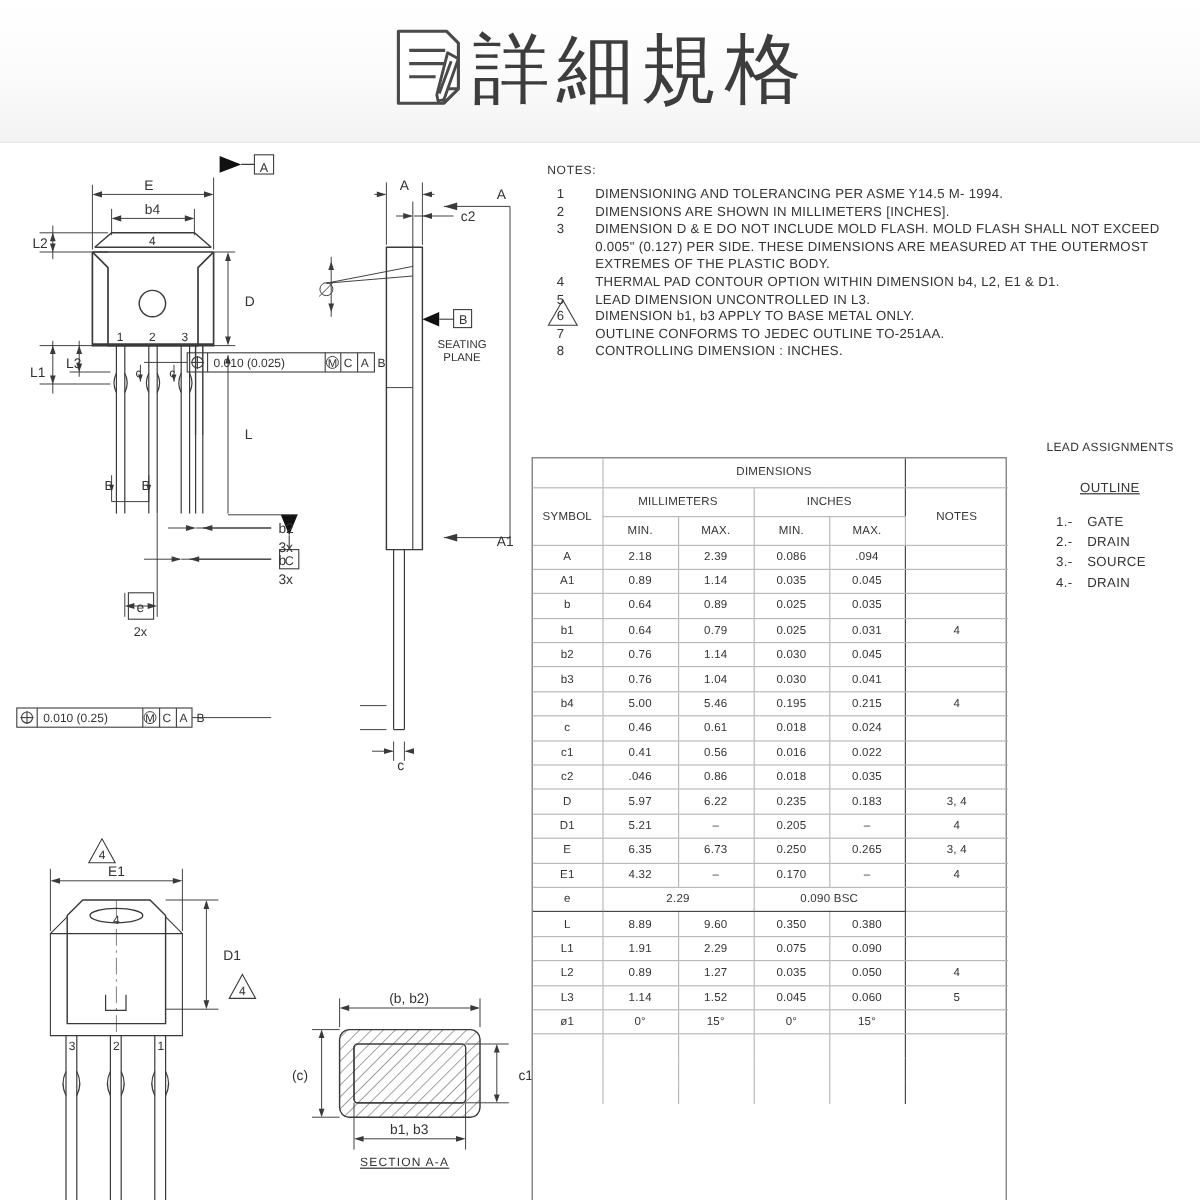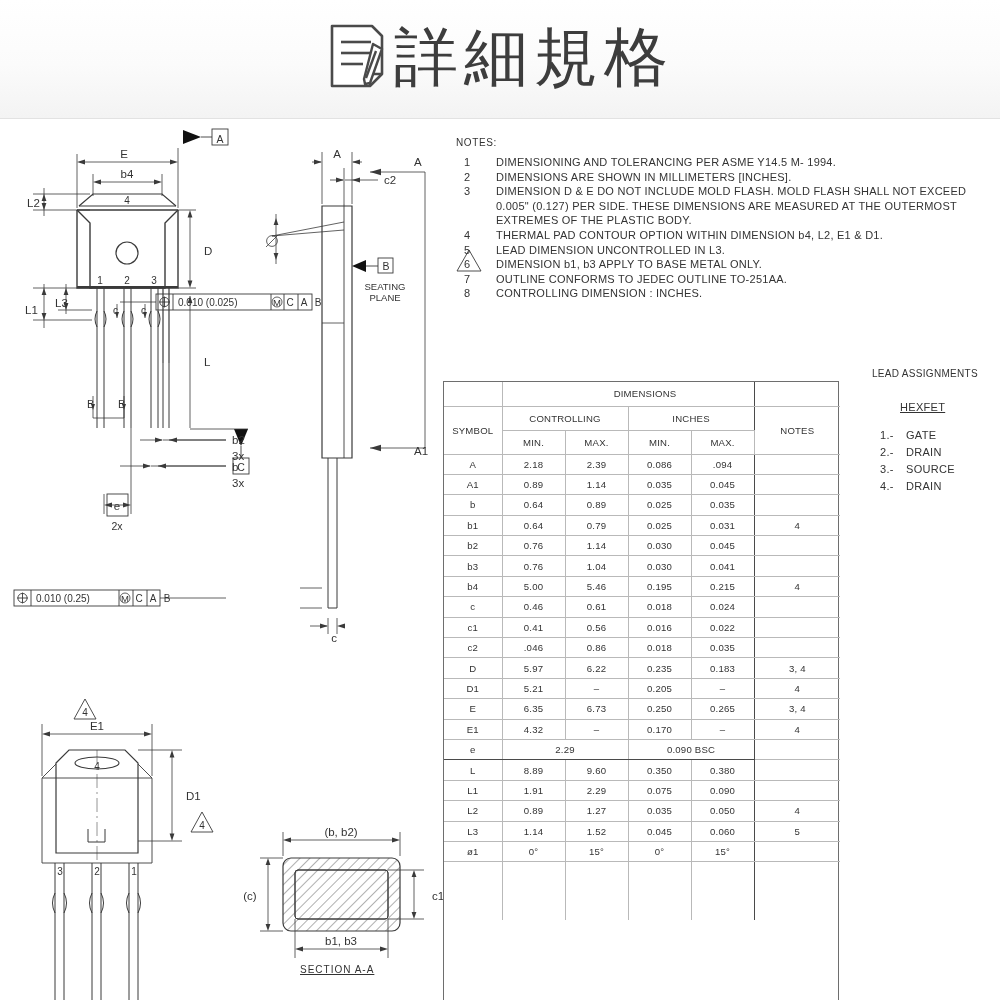--- a/index.html
+++ b/index.html
@@ -501,21 +501,21 @@
           </div>
           <div class="note-row">
             <div class="note-num">8</div>
             <div class="note-txt">CONTROLLING DIMENSION : INCHES.</div>
           </div>
         </div>
     </div>
 
     <div class="leads">
       <div class="leads-title">LEAD ASSIGNMENTS</div>
-      <div class="leads-sub">HEXFET</div>
+      <div class="leads-sub">OUTLINE</div>
       <div class="lead-list" id="lead-list">
           <div class="lead-item"><span class="ln">1.-</span><span>GATE</span></div>
           <div class="lead-item"><span class="ln">2.-</span><span>DRAIN</span></div>
           <div class="lead-item"><span class="ln">3.-</span><span>SOURCE</span></div>
           <div class="lead-item"><span class="ln">4.-</span><span>DRAIN</span></div>
         </div>
     </div>
 
     <div class="dimtable">
       <table>
@@ -528,21 +528,21 @@
             <col class="c-note">
         </colgroup>
         <thead>
           <tr class="hdr">
             <td class="no-l no-t" rowspan="1"></td>
             <td class="thick-l thick-r no-t" colspan="4">DIMENSIONS</td>
             <td class="no-r no-t" rowspan="1"></td>
           </tr>
           <tr class="hdr">
             <td class="no-l" rowspan="2">SYMBOL</td>
-            <td class="thick-l" colspan="2">CONTROLLING</td>
+            <td class="thick-l" colspan="2">MILLIMETERS</td>
             <td class="thick-l thick-r" colspan="2">INCHES</td>
             <td class="no-r" rowspan="2">NOTES</td>
           </tr>
           <tr class="hdr">
             <td class="thick-l">MIN.</td>
             <td>MAX.</td>
             <td class="thick-l">MIN.</td>
             <td class="thick-r">MAX.</td>
           </tr>
         </thead>

